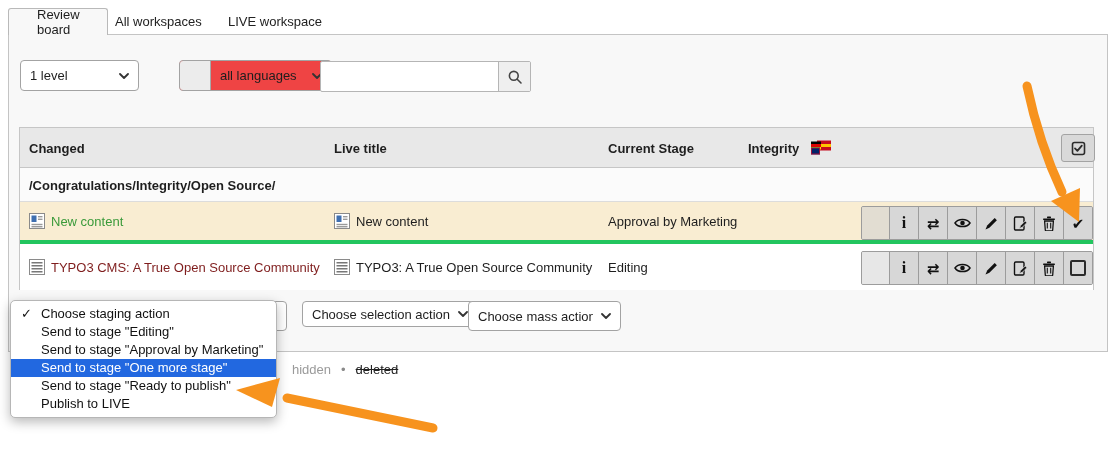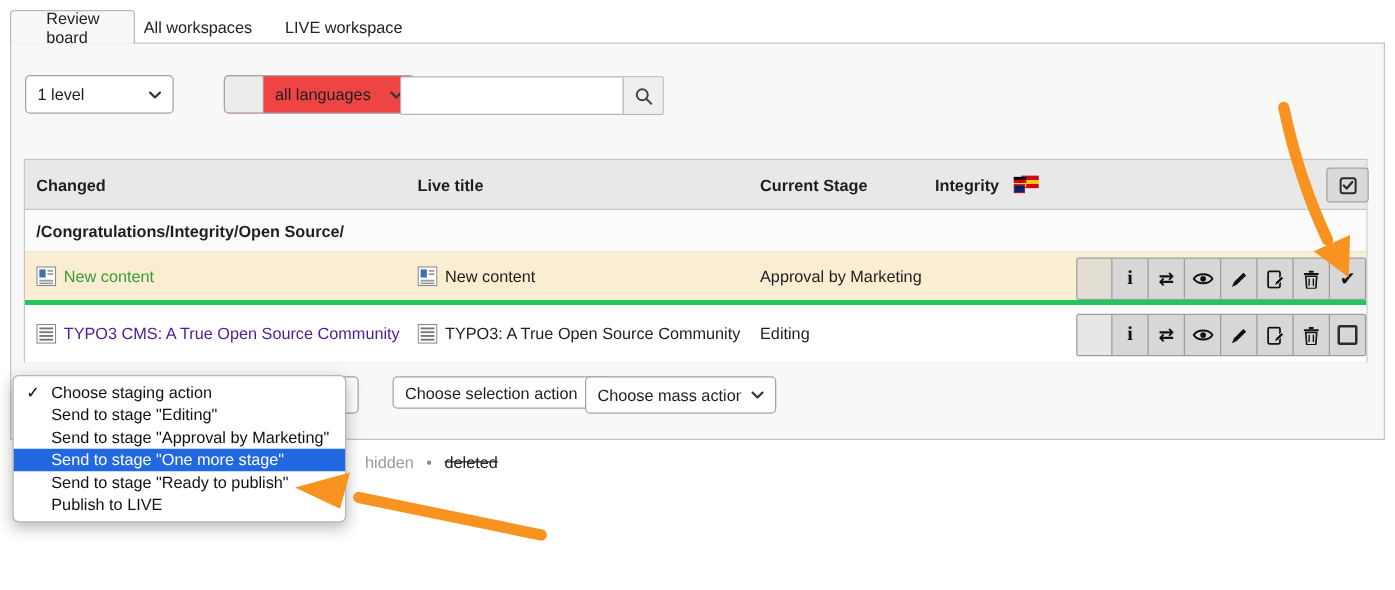--- a/index.html
+++ b/index.html
@@ -33,21 +33,21 @@
   }
   .sbtn{width:31px;background:#efefef;border-left:1px solid #b5b5b5;display:flex;align-items:center;justify-content:center;}
   
   .tbl{border:1px solid #c6c6c6;background:#fff;}
   .thead{background:#e8e8e8;border-bottom:1px solid #c6c6c6;font-weight:bold;}
   .pathrow{background:#fbfbfb;border-bottom:1px solid #dcdcdc;font-weight:bold;}
   .row1{background:#f9edd2;border-bottom:4px solid #22c55e;text-decoration:underline;}
   .row2{background:#ffffff;}
   .cellt{position:absolute;top:50%;transform:translateY(-50%);white-space:nowrap;}
   .green{color:#3a9a3a;}
-  .orange{color:#4c1d95;}
+  .orange{color:#7f1d1d;}
   
   .btn-group{display:flex;border:1px solid #9c9c9c;border-radius:2px;overflow:hidden;background:#d7d7d7;}
   .abtn{width:28px;height:32px;background:#d7d7d7;border-left:1px solid #9c9c9c;display:flex;align-items:center;justify-content:center;}
   .abtn.spacer{width:27px;border-left:none;background:#e2ddd2;}
   .row2 .abtn.spacer{background:#e7e7e7;}
   .glyph{font-weight:bold;font-size:15px;color:#111;line-height:1;}
   .glyph.info{font-family:"Liberation Serif","DejaVu Serif",serif;font-size:16px;}
   .selbox{width:12px;height:12px;border:2px solid #2b2b2b;border-radius:2px;background:transparent;}
   .hbtn{background:#d9d9d9;border:1px solid #a3a3a3;border-radius:3px;display:flex;align-items:center;justify-content:center;}
   
@@ -252,21 +252,21 @@
     </div>
   </div>
 </div>
 
 <div class="abs sel" style="left:20px;top:301px;width:267px;height:30px;z-index:4;">
   <span class="lbl">Choose staging action</span>
   <svg class="chev" width="10" height="6" viewBox="0 0 10 6">
       <polyline points="1,1 5,5 9,1" fill="none" stroke="#333" stroke-width="1.8" stroke-linecap="round" stroke-linejoin="round"></polyline>
     </svg>
 </div>
-<div class="abs sel" style="left:314px;top:301px;width:176px;height:18px;z-index:4;">
+<div class="abs sel" style="left:302px;top:301px;width:176px;height:18px;z-index:4;">
   <span class="lbl">Choose selection action</span>
   <svg class="chev" width="10" height="6" viewBox="0 0 10 6">
       <polyline points="1,1 5,5 9,1" fill="none" stroke="#333" stroke-width="1.8" stroke-linecap="round" stroke-linejoin="round"></polyline>
     </svg>
 </div>
 <div class="abs sel" style="left:468px;top:301px;width:153px;height:30px;z-index:4;">
   <span class="lbl">Choose mass action</span>
   <svg class="chev" width="10" height="6" viewBox="0 0 10 6">
       <polyline points="1,1 5,5 9,1" fill="none" stroke="#333" stroke-width="1.8" stroke-linecap="round" stroke-linejoin="round"></polyline>
     </svg>

